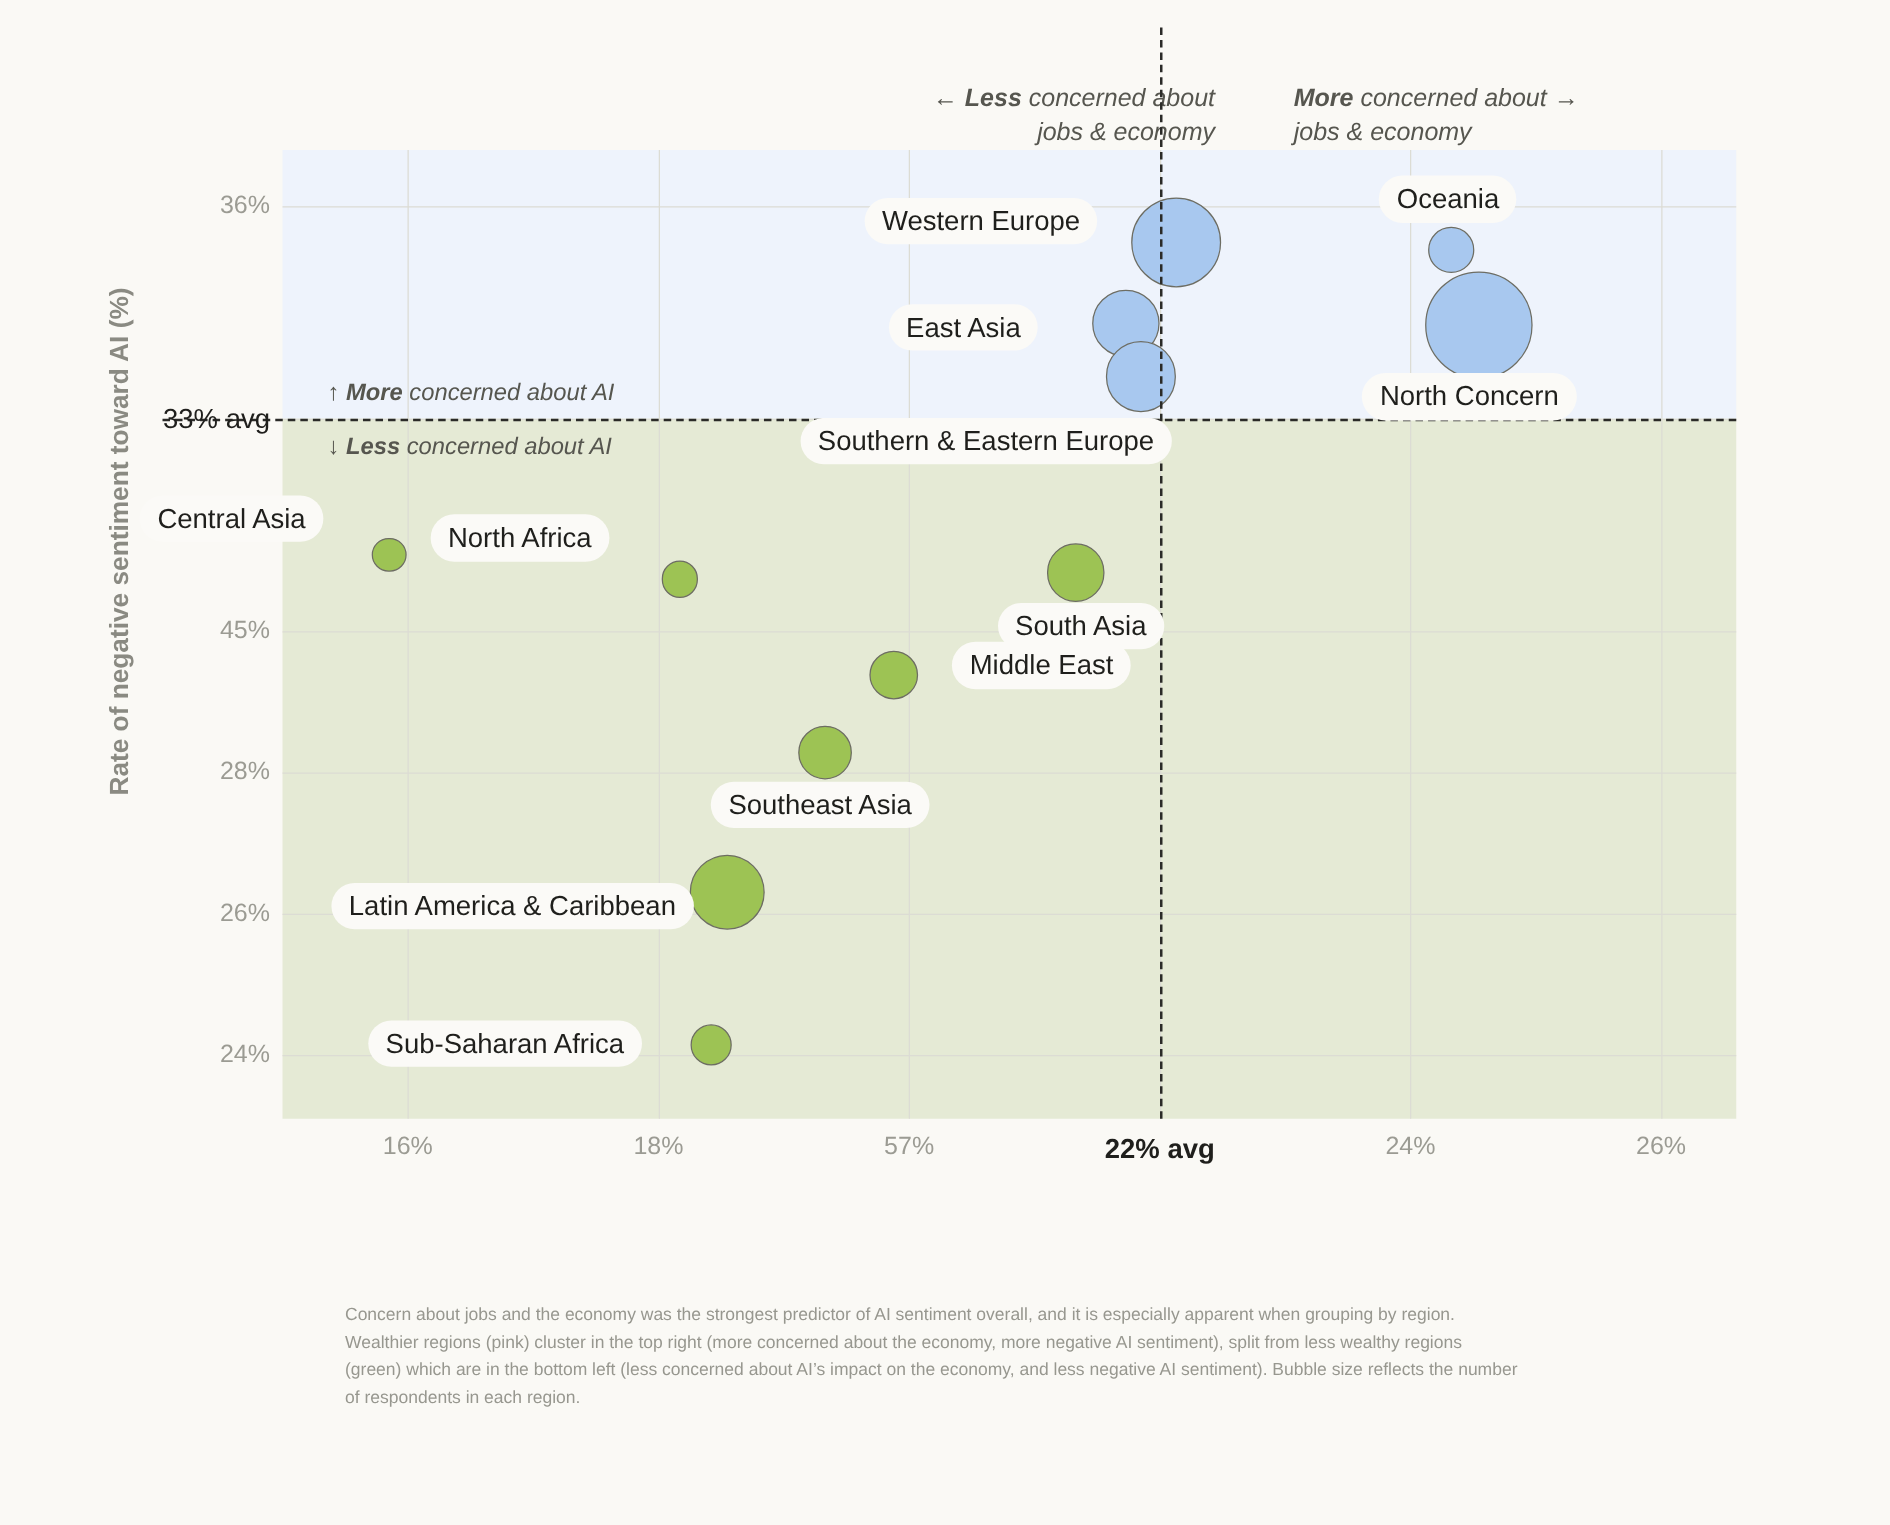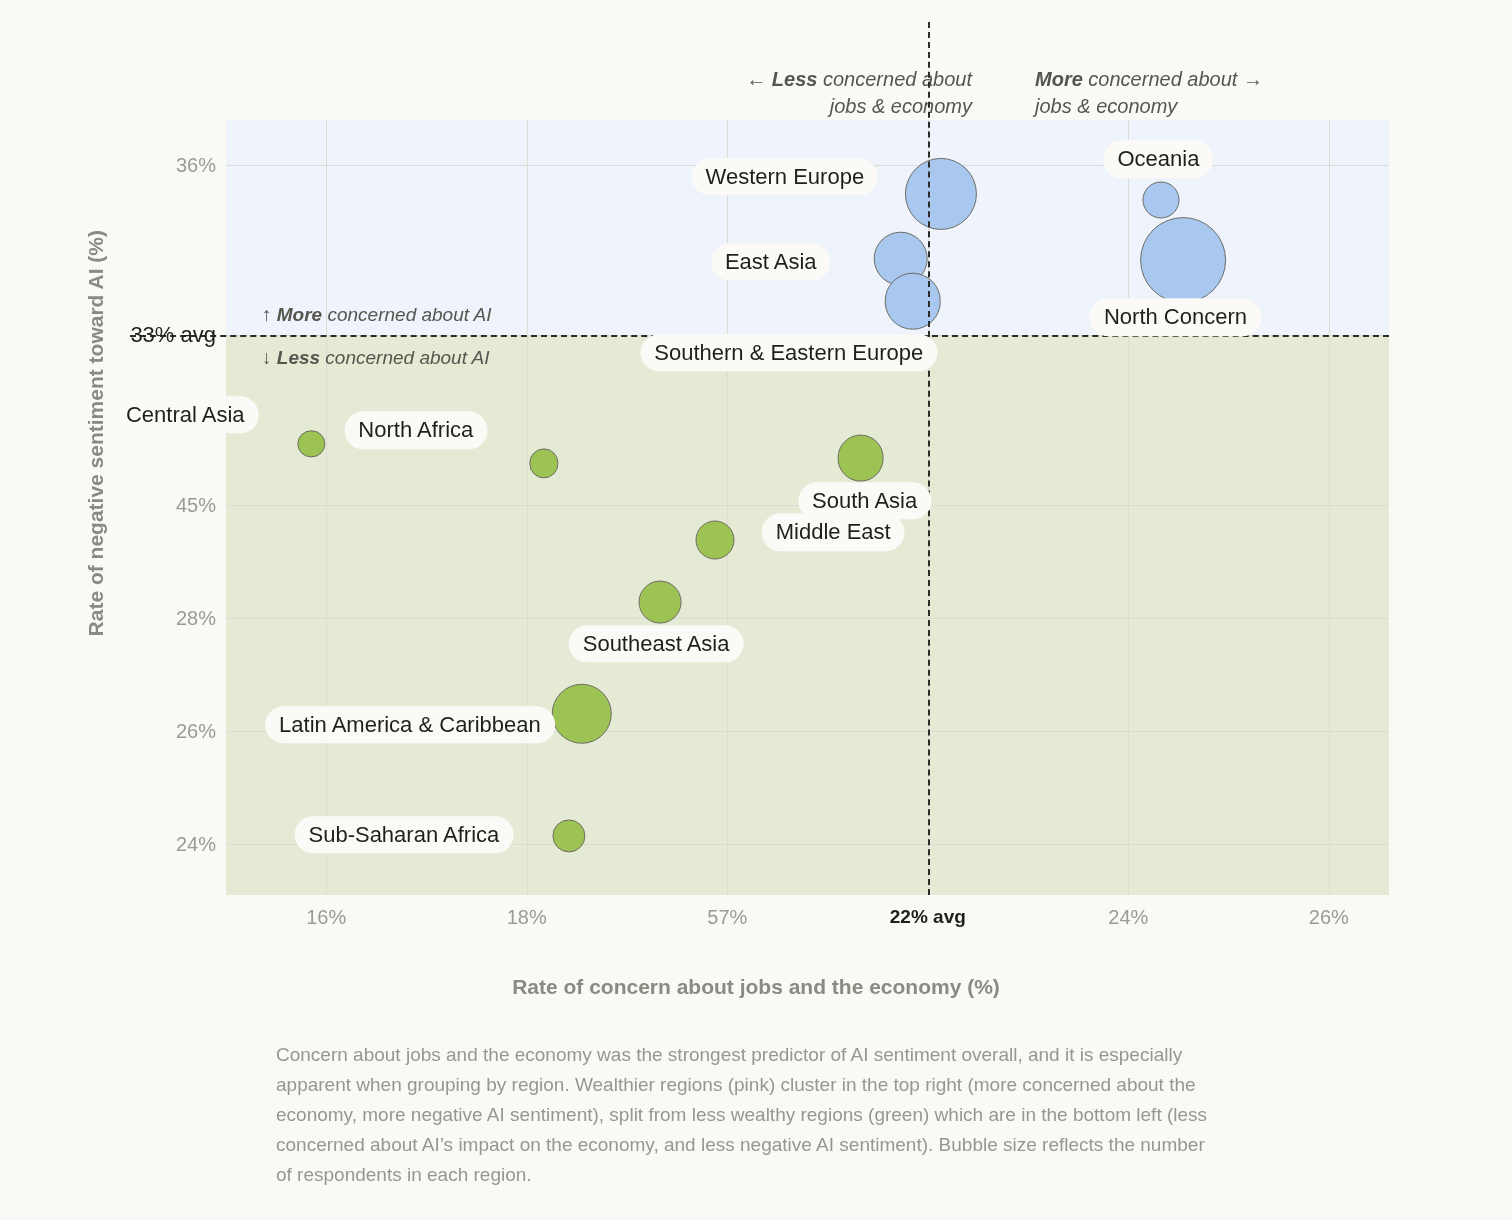--- a/index.html
+++ b/index.html
@@ -70,21 +70,21 @@
   }
   .ytick.avg{color:#1f1f1c;font-size:22px;}
   .xtick{
     position:absolute;
     top:906px;
     font-size:20px;
     color:#9b9b93;
     transform:translateX(-50%);
     white-space:nowrap;
   }
-  .xtick.avg{color:#1f1f1c;font-size:19px;font-weight:600;}
+  .xtick.avg{color:#1f1f1c;font-size:22px;font-weight:600;}
 
   
   .ytitle{
     position:absolute;
     left:84px;top:230px;
     transform-origin:left top;
     transform:rotate(-90deg) translate(-100%,0);
     font-size:21px;font-weight:700;color:#8a8a82;
     white-space:nowrap;
   }
@@ -111,21 +111,21 @@
     white-space:nowrap;
   }
   .ann-side b{font-weight:700;font-style:italic;}
   #ann-more-ai{top:304px;left:262px;}
   #ann-less-ai{top:347px;left:262px;}
 
   
   .caption{
     position:absolute;
     left:276px;top:1040px;width:940px;
-    font-size:19px;line-height:1.58;color:#97978f;
+    font-size:14px;line-height:1.58;color:#97978f;
   }
 </style>
 </head>
 <body>
 
 <div id="chart-root">
 
   <div class="ann-top" id="ann-less">
     <span>←</span>
     <b>Less</b><span> concerned about</span><br>
@@ -207,16 +207,15 @@
   <div id="xticks">
       <div class="xtick" style="left: 326.259px;">16%</div>
       <div class="xtick" style="left: 526.776px;">18%</div>
       <div class="xtick" style="left: 727.293px;">57%</div>
       <div class="xtick avg" style="left: 927.81px;">22% avg</div>
       <div class="xtick" style="left: 1128.33px;">24%</div>
       <div class="xtick" style="left: 1328.84px;">26%</div>
     </div>
 
   <div class="ytitle">Rate of negative sentiment toward AI (%)</div>
-  <div class="xtitle">Rate of concern about jobs and the economy (%)</div>
 
   <div class="caption">Concern about jobs and the economy was the strongest predictor of AI sentiment overall, and it is especially apparent when grouping by region. Wealthier regions (pink) cluster in the top right (more concerned about the economy, more negative AI sentiment), split from less wealthy regions (green) which are in the bottom left (less concerned about AI’s impact on the economy, and less negative AI sentiment). Bubble size reflects the number of respondents in each region.</div>
 </div>
 
 </body></html>

